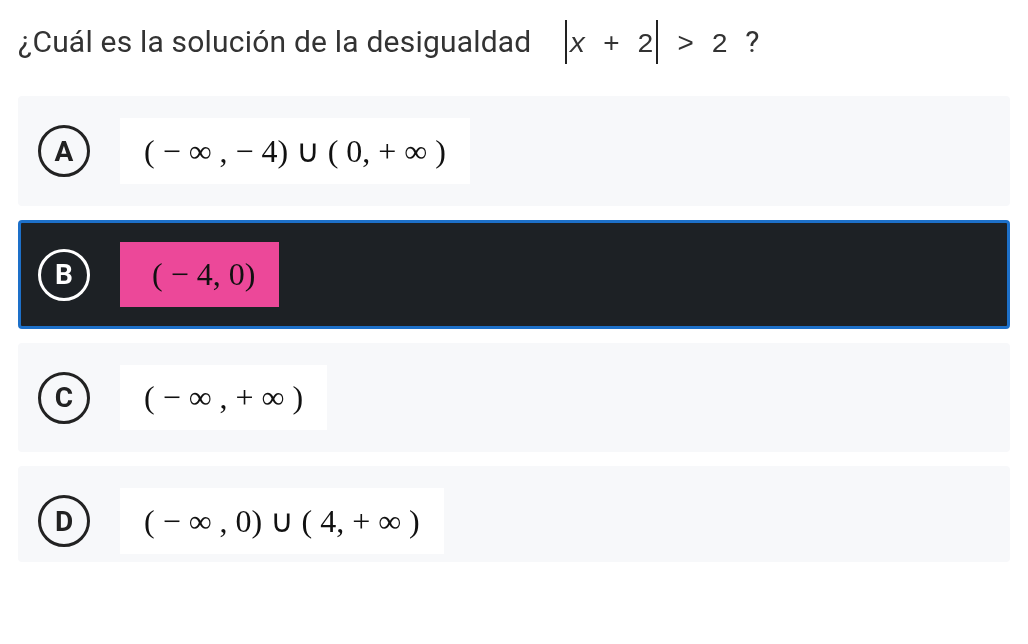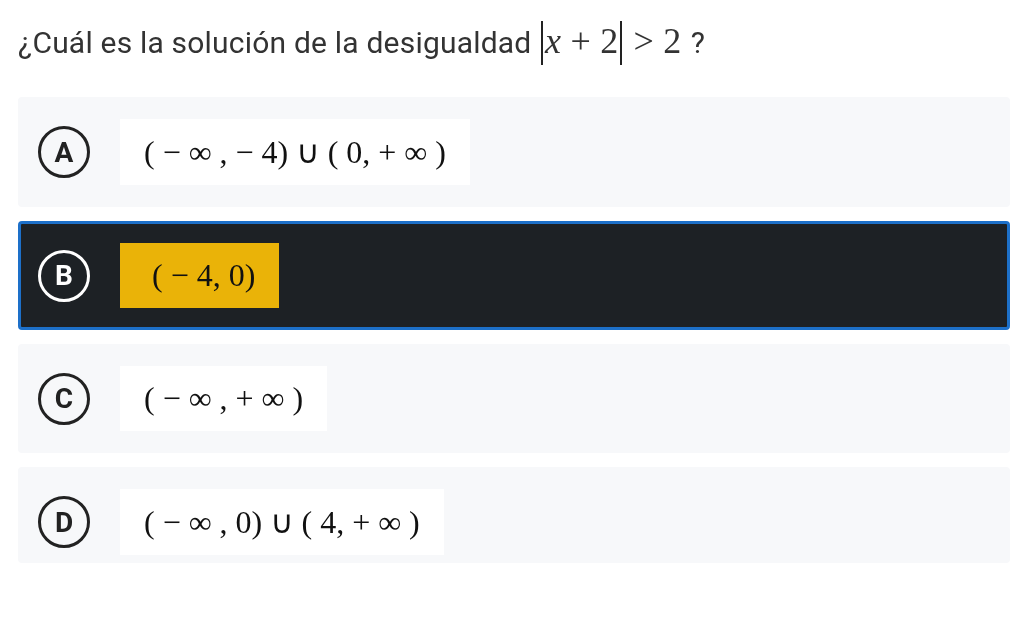--- a/index.html
+++ b/index.html
@@ -12,23 +12,24 @@
     overflow: hidden;
   }
   .question {
     font-size: 30px;
     color: #333;
     margin-bottom: 32px;
     font-weight: 400;
     letter-spacing: 0.2px;
   }
   .math-inline {
-    font-family: Liberation Serif, serif;
-    font-size: 36px;
+    font-family: Liberation Mono, monospace;
+    font-size: 28px;
     white-space: nowrap;
+    margin-left: 24px;
   }
   .math-italic { font-style: italic; }
   .abs-bar {
     display: inline-block;
     border-left: 2.5px solid #222;
     height: 44px;
     vertical-align: -12px;
     margin: 0 2px;
   }
   .options {
@@ -74,21 +75,21 @@
   }
   .answer-box {
     background: #ffffff;
     padding: 14px 24px;
     font-family: "Times New Roman", Georgia, serif;
     font-size: 32px;
     color: #111;
     display: inline-block;
   }
   .option.selected .answer-box {
-    background: #eab308;
+    background: #ec4899;
     color: #111;
     padding-left: 32px;
   }
 </style>
 </head>
 <body>
 
 <div class="question">
   <span>¿Cuál es la solución de la desigualdad </span>
   <span class="math-inline">

